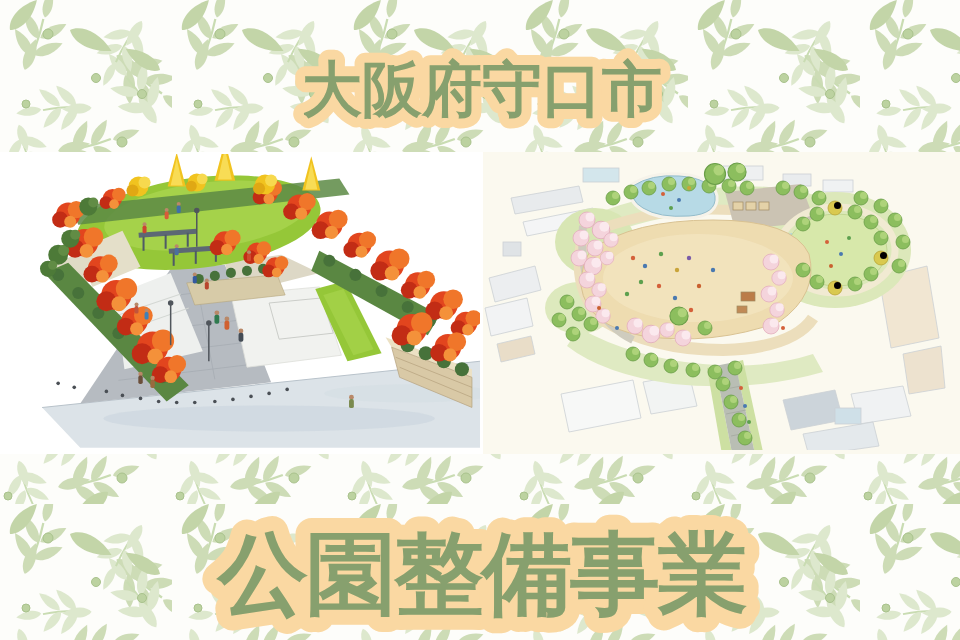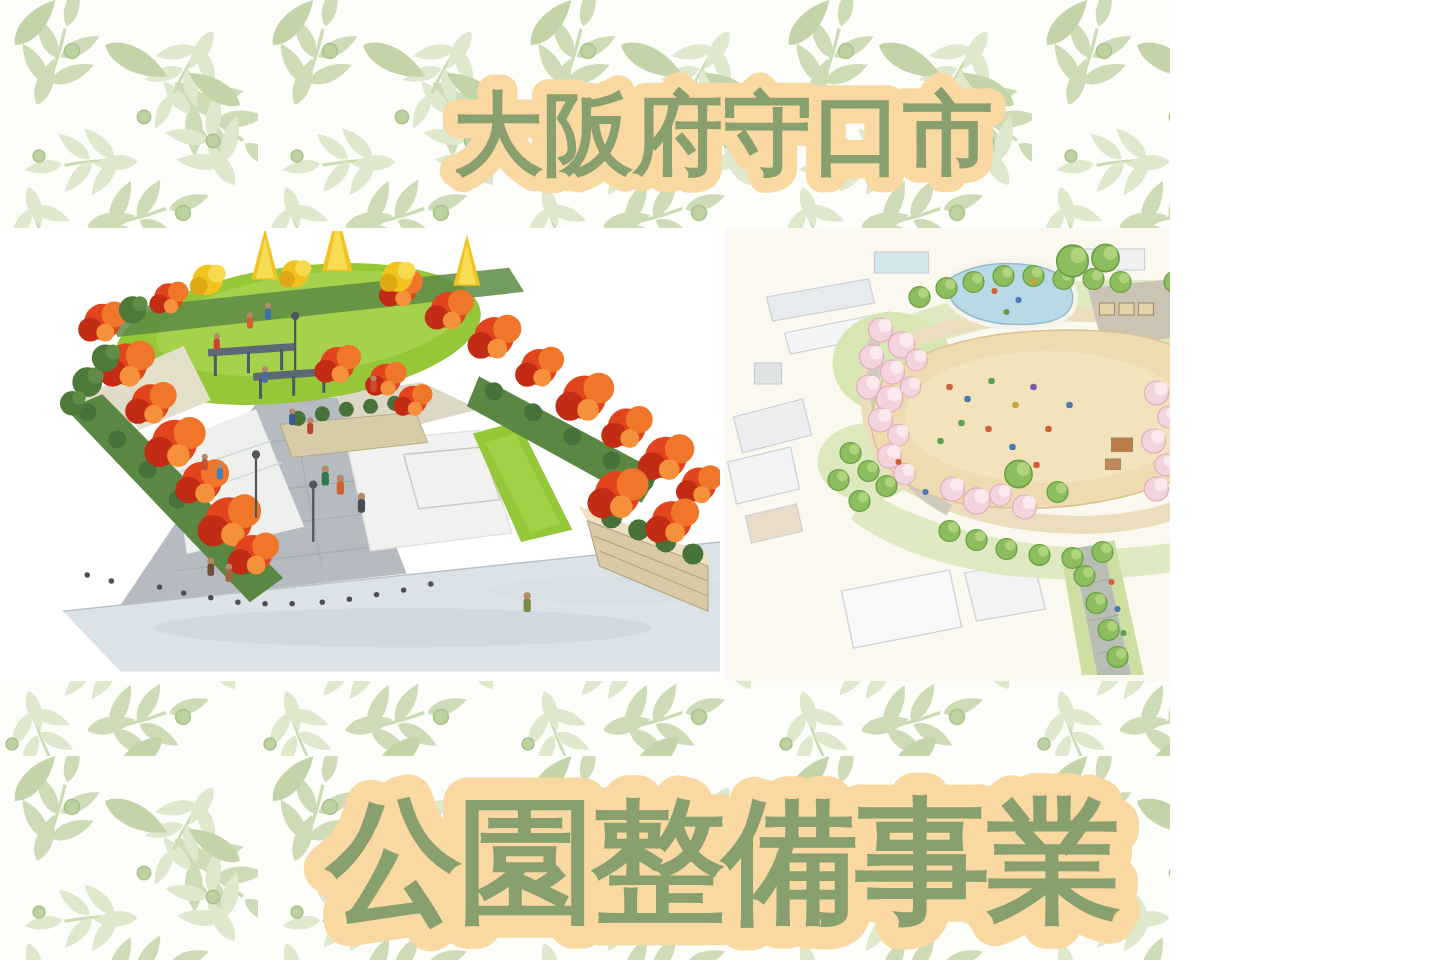--- a/index.html
+++ b/index.html
@@ -1,18 +1,18 @@
 <!DOCTYPE html>
 <html><head>
 <meta charset="utf-8">
 <style>
   * { margin:0; padding:0; box-sizing:border-box; }
   html,body { width:960px; height:640px; overflow:hidden; }
   .stage {
-    position:relative; width:780px; height:640px; background:#fdfdfa;
+    position:relative; width:960px; height:640px; background:#fdfdfa;
     font-family:"DejaVu Sans","Liberation Sans",sans-serif; overflow:hidden;
   }
   .bg-svg { position:absolute; left:0; top:0; width:960px; height:640px; }
   .band { position:absolute; left:0; top:152px; width:960px; height:302px; background:#ffffff; }
   .right-panel { position:absolute; left:483px; top:0; width:477px; height:302px; background:#fbf9ef; }
   svg.illu { position:absolute; display:block; }
   .illu-left  { left:18px; top:2px;  width:462px; height:294px; }
   .illu-right { left:0;    top:6px;  width:477px; height:292px; }
   .title-svg { position:absolute; left:0; width:960px; overflow:visible; }
   .title-top    { top:8px;   height:150px; }

